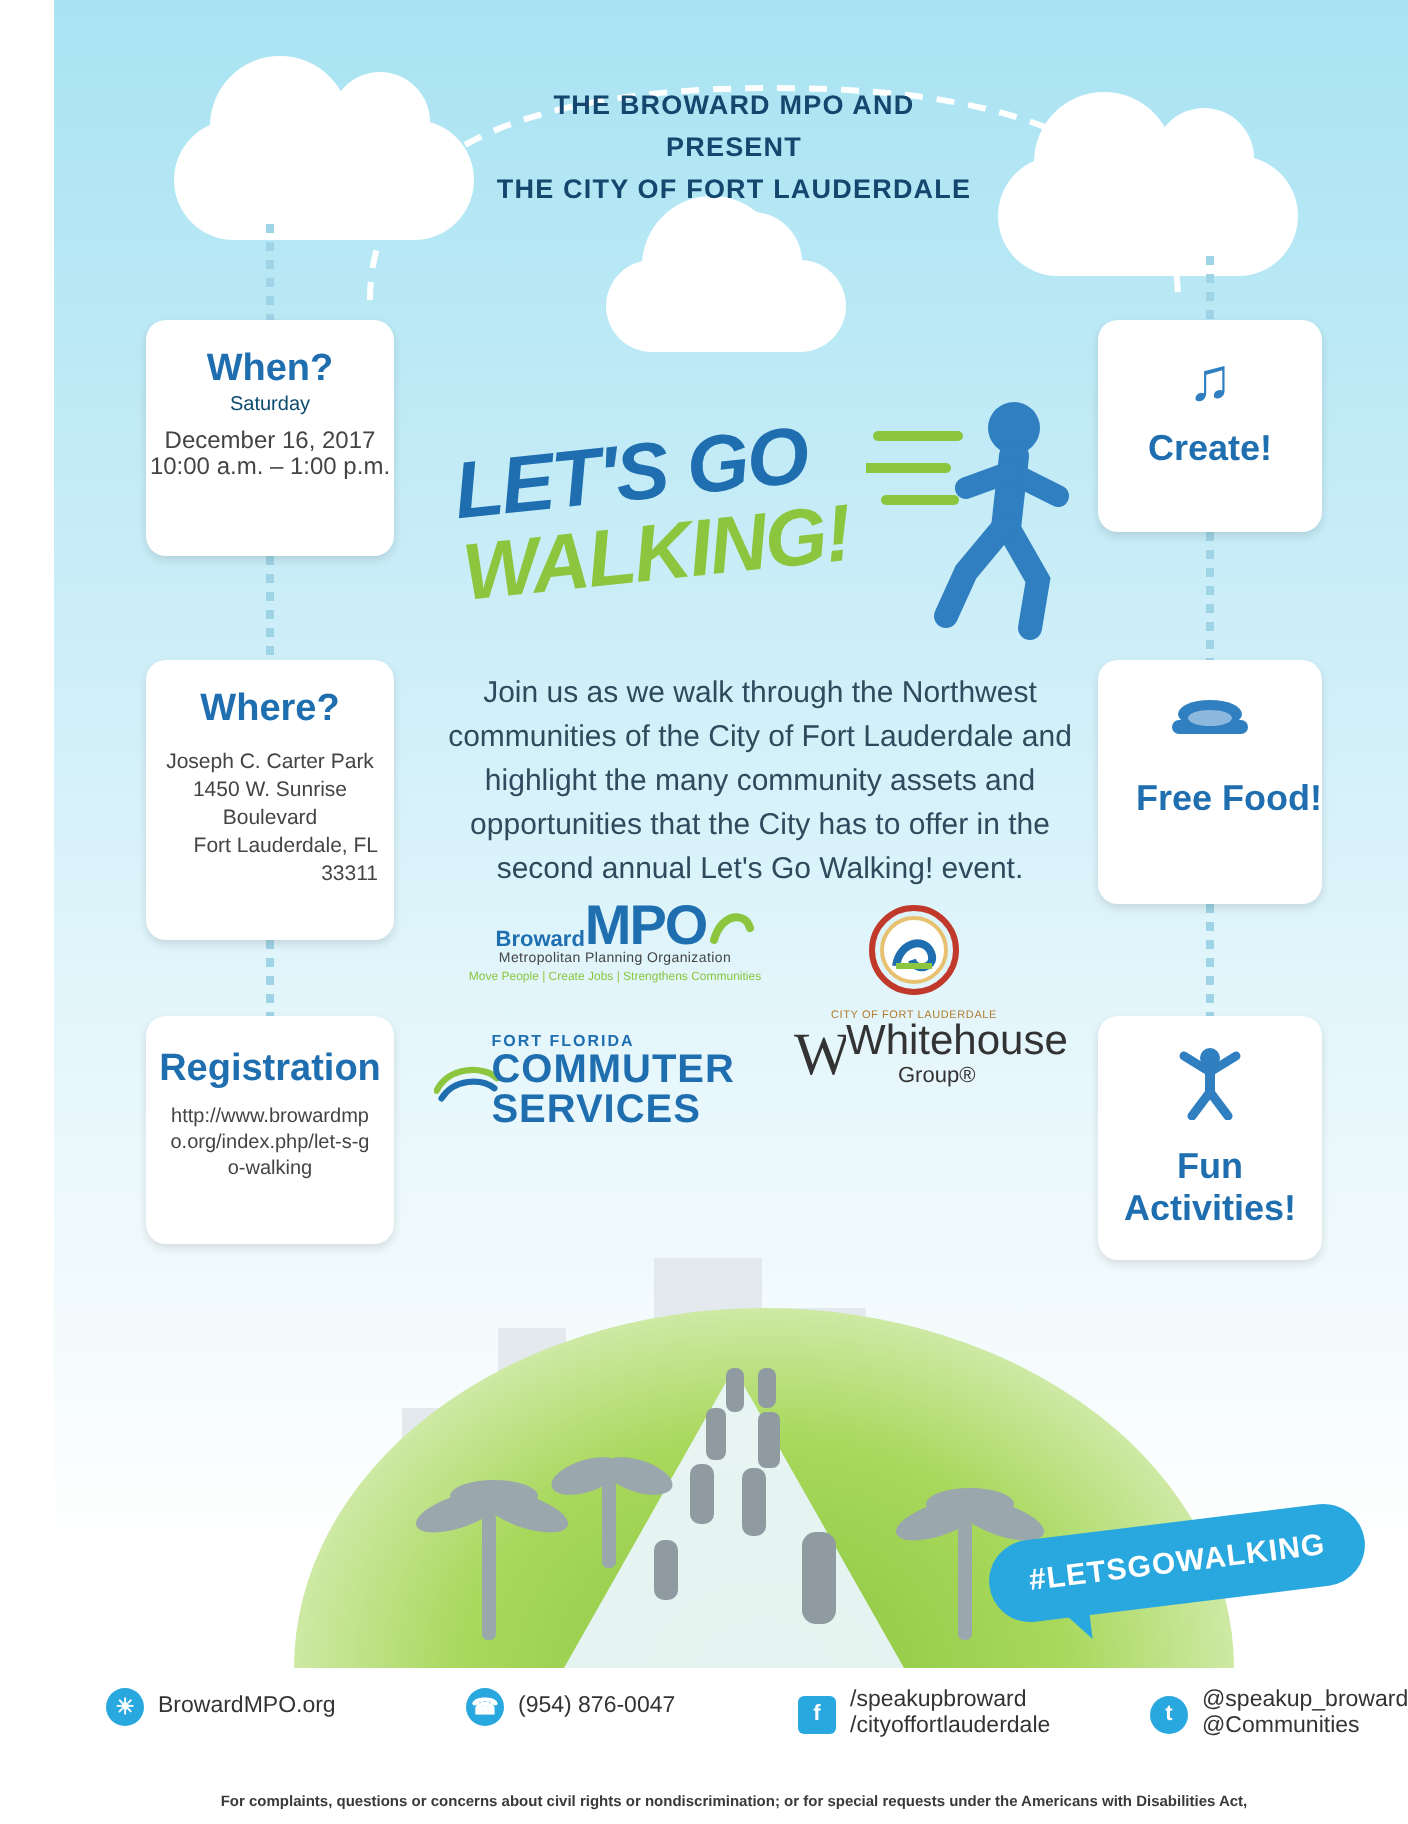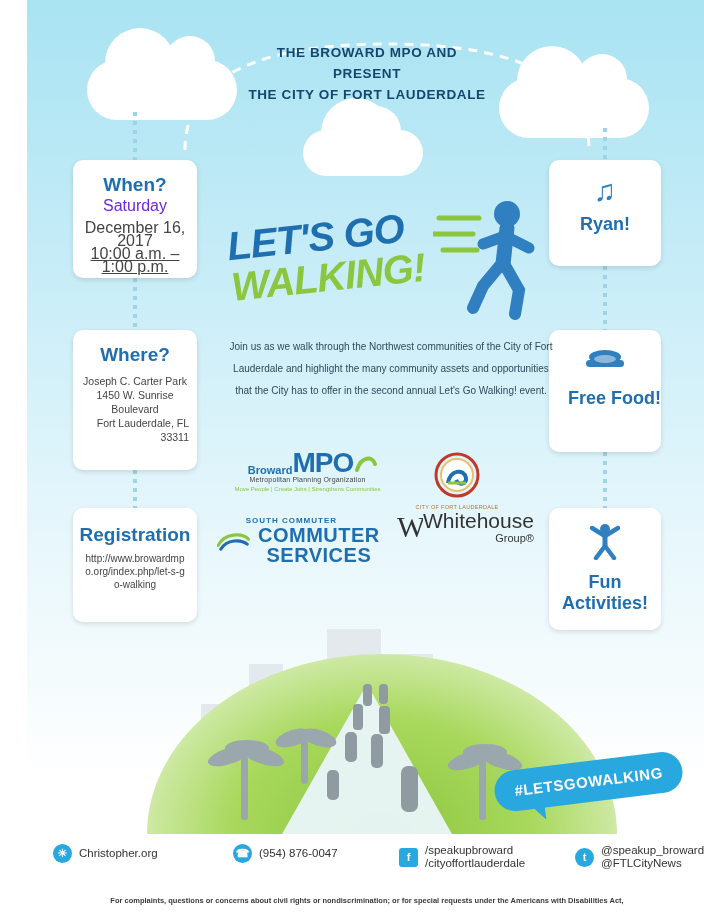--- a/index.html
+++ b/index.html
@@ -41,22 +41,22 @@
   .card.right{right:46px;width:112px;}
 
   #card-when{top:160px;height:118px;}
   #card-where{top:330px;height:140px;}
   #card-registration{top:508px;height:114px;}
   #card-music{top:160px;height:106px;}
   #card-food{top:330px;height:122px;}
   #card-fun{top:508px;height:122px;}
 
   .card .title.big{font-size:19px;line-height:22px;margin-top:14px;}
-  .card .when-day{font-size:16px;color:#6d28d9;margin-top:1px;}
-  .card .small{font-size:16px;color:#444;line-height:13px;margin-top:6px;}
+  .card .when-day{font-size:10px;color:#0c4a6e;margin-top:1px;}
+  .card .small{font-size:12px;color:#444;line-height:13px;margin-top:6px;}
   .card .where-lines{font-size:10.5px;color:#444;line-height:14px;margin-top:8px;padding:0 8px;}
   .card .reg-link{font-size:10px;color:#444;line-height:13px;margin-top:6px;padding:0 10px;word-break:break-all;}
   .card .title.right-title{font-size:18px;line-height:21px;color:#1f6fb0;}
 
   .icon-music{font-size:30px;color:#2f7fc1;margin-top:16px;line-height:30px;}
   .icon-food{margin-top:18px;}
   .icon-fun{margin-top:14px;}
 
   
   #presents{
@@ -65,40 +65,40 @@
   }
 
   
   #logo-wrap{position:absolute;left:196px;top:196px;width:320px;height:140px;}
   #logo-text{position:absolute;left:6px;top:20px;transform:rotate(-6deg);}
   #logo-text .l1{font-size:40px;font-weight:bold;color:#1f6fb0;font-style:italic;letter-spacing:-1px;line-height:40px;}
   #logo-text .l2{font-size:40px;font-weight:bold;color:#8cc63f;font-style:italic;letter-spacing:-1px;line-height:42px;}
 
   
   #blurb{
-    position:absolute;left:199px;top:336px;width:330px;
-    text-align:center;color:#2e4a5c;font-size:10px;line-height:22px;
+    position:absolute;left:188px;top:336px;width:330px;
+    text-align:center;color:#2e4a5c;font-size:15px;line-height:22px;
   }
 
   
   #sponsors{position:absolute;left:190px;top:450px;width:330px;height:120px;}
   .sp{position:absolute;text-align:center;}
   #sp-mpo{left:8px;top:0;width:165px;}
   #sp-mpo .mpo-top{font-size:11px;color:#1f6fb0;font-weight:bold;text-align:left;padding-left:10px;}
   #sp-mpo .mpo-big{font-size:28px;font-weight:bold;color:#1f6fb0;letter-spacing:-1px;line-height:26px;}
   #sp-mpo .mpo-sub{font-size:7px;color:#444;letter-spacing:.2px;}
   #sp-mpo .mpo-tag{font-size:6px;color:#8cc63f;margin-top:3px;}
   #sp-city{left:195px;top:2px;width:90px;}
   #sp-city .city-cap{font-size:5.5px;color:#b07a2a;letter-spacing:.3px;margin-top:2px;}
   #sp-commuter{left:0px;top:66px;width:175px;}
   #sp-commuter .sfcs-top{font-size:8px;color:#1f6fb0;font-weight:bold;letter-spacing:1px;}
-  #sp-commuter .sfcs-big{font-size:20px;font-weight:bold;color:#1f6fb0;letter-spacing:.5px;line-height:20px;text-align:center;}
+  #sp-commuter .sfcs-big{font-size:20px;font-weight:bold;color:#1f6fb0;letter-spacing:.5px;line-height:20px;}
   #sp-white{left:180px;top:60px;width:145px;}
   #sp-white .wh-name{font-size:21px;color:#333;font-weight:normal;line-height:22px;}
-  #sp-white .wh-sub{font-size:11px;color:#333;text-align:right;padding-left:26px;}
+  #sp-white .wh-sub{font-size:11px;color:#333;text-align:left;padding-left:26px;}
 
   
   #scene{position:absolute;left:0;right:0;bottom:78px;height:300px;}
   .bldg{position:absolute;bottom:0;background:#e3e9ec;}
   .hill{
     position:absolute;left:120px;bottom:0;width:470px;height:180px;
     background:radial-gradient(ellipse at 50% 100%, #8cc63f 0%, #a8d85c 45%, #d4ecb0 75%, #eef7dd 100%);
     border-radius:50% 50% 0 0 / 100% 100% 0 0;
   }
   .path{
@@ -156,38 +156,38 @@
   <div id="presents">
     <div>THE BROWARD MPO AND</div>
     <div>PRESENT</div>
     <div>THE CITY OF FORT LAUDERDALE</div>
   </div>
 
   <div class="card left" id="card-when">
     <div class="title big">When?</div>
     <div class="when-day">Saturday</div>
     <div class="small">December 16, 2017</div>
-    <div class="small" style="margin-top:0;text-decoration:underline;">10:00 a.m. – 1:00 p.m.</div>
+    <div class="small" style="margin-top:0;">10:00 a.m. – 1:00 p.m.</div>
   </div>
 
   <div class="card left" id="card-where">
     <div class="title big">Where?</div>
     <div class="where-lines">Joseph C. Carter Park</div>
     <div class="where-lines" style="margin-top:0;">1450 W. Sunrise Boulevard</div>
     <div class="where-lines" style="margin-top:0;text-align:right;">Fort Lauderdale, FL 33311</div>
   </div>
 
   <div class="card left" id="card-registration">
     <div class="title big" style="margin-top:16px;">Registration</div>
     <div class="reg-link">http://www.browardmpo.org/index.php/let-s-go-walking</div>
   </div>
 
   <div class="card right" id="card-music">
     <div class="icon-music">♫</div>
-    <div class="title right-title" style="margin-top:8px;">Ryan!</div>
+    <div class="title right-title" style="margin-top:8px;">Create!</div>
   </div>
 
   <div class="card right" id="card-food">
     <div class="icon-food">
       <svg width="46" height="26" viewBox="0 0 46 26">
         <ellipse cx="23" cy="9" rx="16" ry="7" fill="#2f7fc1"></ellipse>
         <rect x="4" y="12" width="38" height="7" rx="3.5" fill="#2f7fc1"></rect>
         <ellipse cx="23" cy="11" rx="11" ry="4" fill="#ffffff" opacity=".45"></ellipse>
       </svg>
     </div>
@@ -252,21 +252,21 @@
       <div class="city-cap">CITY OF FORT LAUDERDALE</div>
     </div>
 
     <div class="sp" id="sp-commuter">
       <div style="display:flex;align-items:center;">
         <svg width="52" height="34" viewBox="0 0 52 34">
           <path d="M2 24 C12 4 40 4 50 14" stroke="#8cc63f" stroke-width="5" fill="none" stroke-linecap="round"></path>
           <path d="M6 30 C16 14 38 14 48 22" stroke="#1f6fb0" stroke-width="5" fill="none" stroke-linecap="round"></path>
         </svg>
         <div style="text-align:left;margin-left:-4px;">
-          <div class="sfcs-top">SOUTH COMMUTER</div>
+          <div class="sfcs-top">FORT FLORIDA</div>
           <div class="sfcs-big">COMMUTER SERVICES</div>
         </div>
       </div>
     </div>
 
     <div class="sp" id="sp-white">
       <div style="display:flex;align-items:center;">
         <svg width="26" height="34" viewBox="0 0 26 34">
           <text x="0" y="27" font-family="Liberation Serif, serif" font-size="30" fill="#333">W</text>
         </svg>
@@ -311,41 +311,41 @@
     <div class="palm-leaf" style="left:420px;bottom:66px;transform:rotate(-18deg);"></div>
     <div class="palm-leaf" style="left:452px;bottom:66px;transform:rotate(18deg);"></div>
     <div class="palm-leaf" style="left:436px;bottom:74px;"></div>
   </div>
 
   <div id="hashtag">#LETSGOWALKING</div>
 
   <div id="footer">
     <div class="social" style="left:26px;">
       <span class="badge">☀</span>
-      <span class="lines">Christopher.org</span>
+      <span class="lines">BrowardMPO.org</span>
     </div>
 
     <div class="social" style="left:206px;">
       <span class="badge">☎</span>
       <span class="lines">(954) 876-0047</span>
     </div>
 
     <div class="social" style="left:372px;">
       <span class="badge" style="border-radius:3px;">f</span>
       <span class="lines">
         <div>/speakupbroward</div>
         <div>/cityoffortlauderdale</div>
       </span>
     </div>
 
     <div class="social" style="left:548px;">
       <span class="badge">t</span>
       <span class="lines">
         <div>@speakup_broward</div>
-        <div>@FTLCityNews</div>
+        <div>@Communities</div>
       </span>
     </div>
 
     <div id="disclaimer">
       <div>For complaints, questions or concerns about civil rights or nondiscrimination; or for special requests under the Americans with Disabilities Act,</div>
     </div>
   </div>
 
 </div>
 

